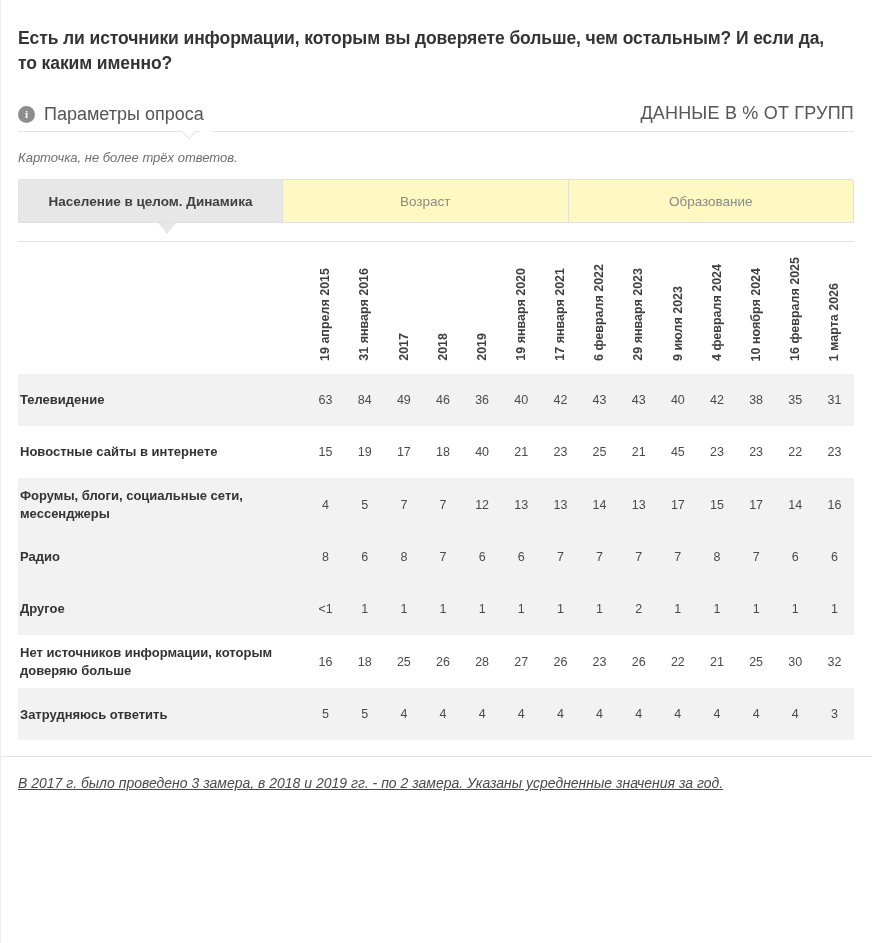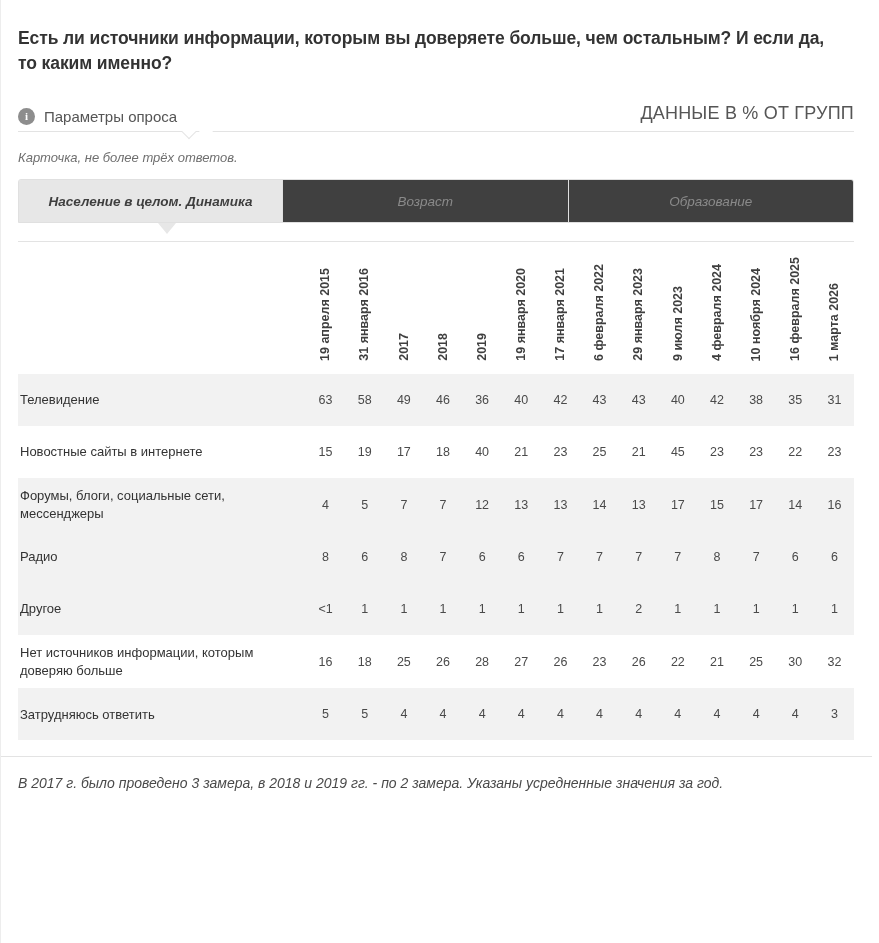--- a/index.html
+++ b/index.html
@@ -46,21 +46,21 @@
     background: #8d8d8d;
     color: #ffffff;
     font-size: 11px;
     font-weight: bold;
     line-height: 17px;
     text-align: center;
     font-family: "Liberation Serif", serif;
     flex: 0 0 auto;
   }
   .params-label {
-    font-size: 15px;
+    font-size: 18px;
     color: #555555;
   }
   .data-note {
     font-size: 18px;
     color: #555555;
     letter-spacing: 0.2px;
     padding-bottom: 1px;
   }
   .params-underline {
     margin: 6px 18px 0 18px;
@@ -112,31 +112,30 @@
   }
   
   .tabs {
     display: flex;
     margin: 14px 18px 0 18px;
     border: 1px solid #e0e0e0;
     border-radius: 3px 3px 0 0;
     background: #f0f0f0;
     overflow: hidden;
     height: 44px;
-    font-style: italic;
   }
   .tab {
     flex: 1 1 0;
     display: flex;
     align-items: center;
     justify-content: center;
     font-size: 13.5px;
     color: #8a8a8a;
     border-right: 1px solid #e0e0e0;
-    background: #404040;
+    background: #fef9c3;
     cursor: pointer;
     white-space: nowrap;
   }
   .tab:last-child { border-right: none; }
   .tab.active {
     background: #e7e7e7;
     color: #3f3f3f;
     font-weight: bold;
     flex: 0 0 264px;
     justify-content: center;
@@ -189,37 +188,38 @@
     color: #4a4a4a;
     text-align: center;
     padding: 9px 0;
     height: 52px;
     vertical-align: middle;
   }
   tbody tr td.rowlabel {
     text-align: left;
     padding-left: 2px;
     padding-right: 10px;
-    font-weight: normal;
+    font-weight: bold;
     color: #333333;
     font-size: 13px;
     line-height: 1.35;
   }
   tbody tr.alt td { background: #f2f2f2; }
   tbody tr td { background: #ffffff; }
   tbody tr.alt td.rowlabel { background: #f2f2f2; }
   
   .footer {
     margin: 16px 0 0 0;
     border-top: 1px solid #e3e3e3;
     padding: 16px 30px 18px 18px;
     font-size: 14px;
     font-style: italic;
     color: #4a4a4a;
     line-height: 1.5;
+    text-decoration: underline;
   }
   .vline-left {
     position: absolute;
     left: 0; top: 0; bottom: 0;
     width: 1px;
     background: #ededed;
   }
 </style>
 </head>
 <body>
@@ -275,21 +275,21 @@
           <th class="year"><span class="rot">4 февраля 2024</span></th>
           <th class="year"><span class="rot">10 ноября 2024</span></th>
           <th class="year"><span class="rot">16 февраля 2025</span></th>
           <th class="year"><span class="rot">1 марта 2026</span></th>
         </tr>
       </thead>
       <tbody>
         <tr class="alt">
           <td class="rowlabel">Телевидение</td>
           <td>63</td>
-          <td>58</td>
+          <td>84</td>
           <td>49</td>
           <td>46</td>
           <td>36</td>
           <td>40</td>
           <td>42</td>
           <td>43</td>
           <td>43</td>
           <td>40</td>
           <td>42</td>
           <td>38</td>

